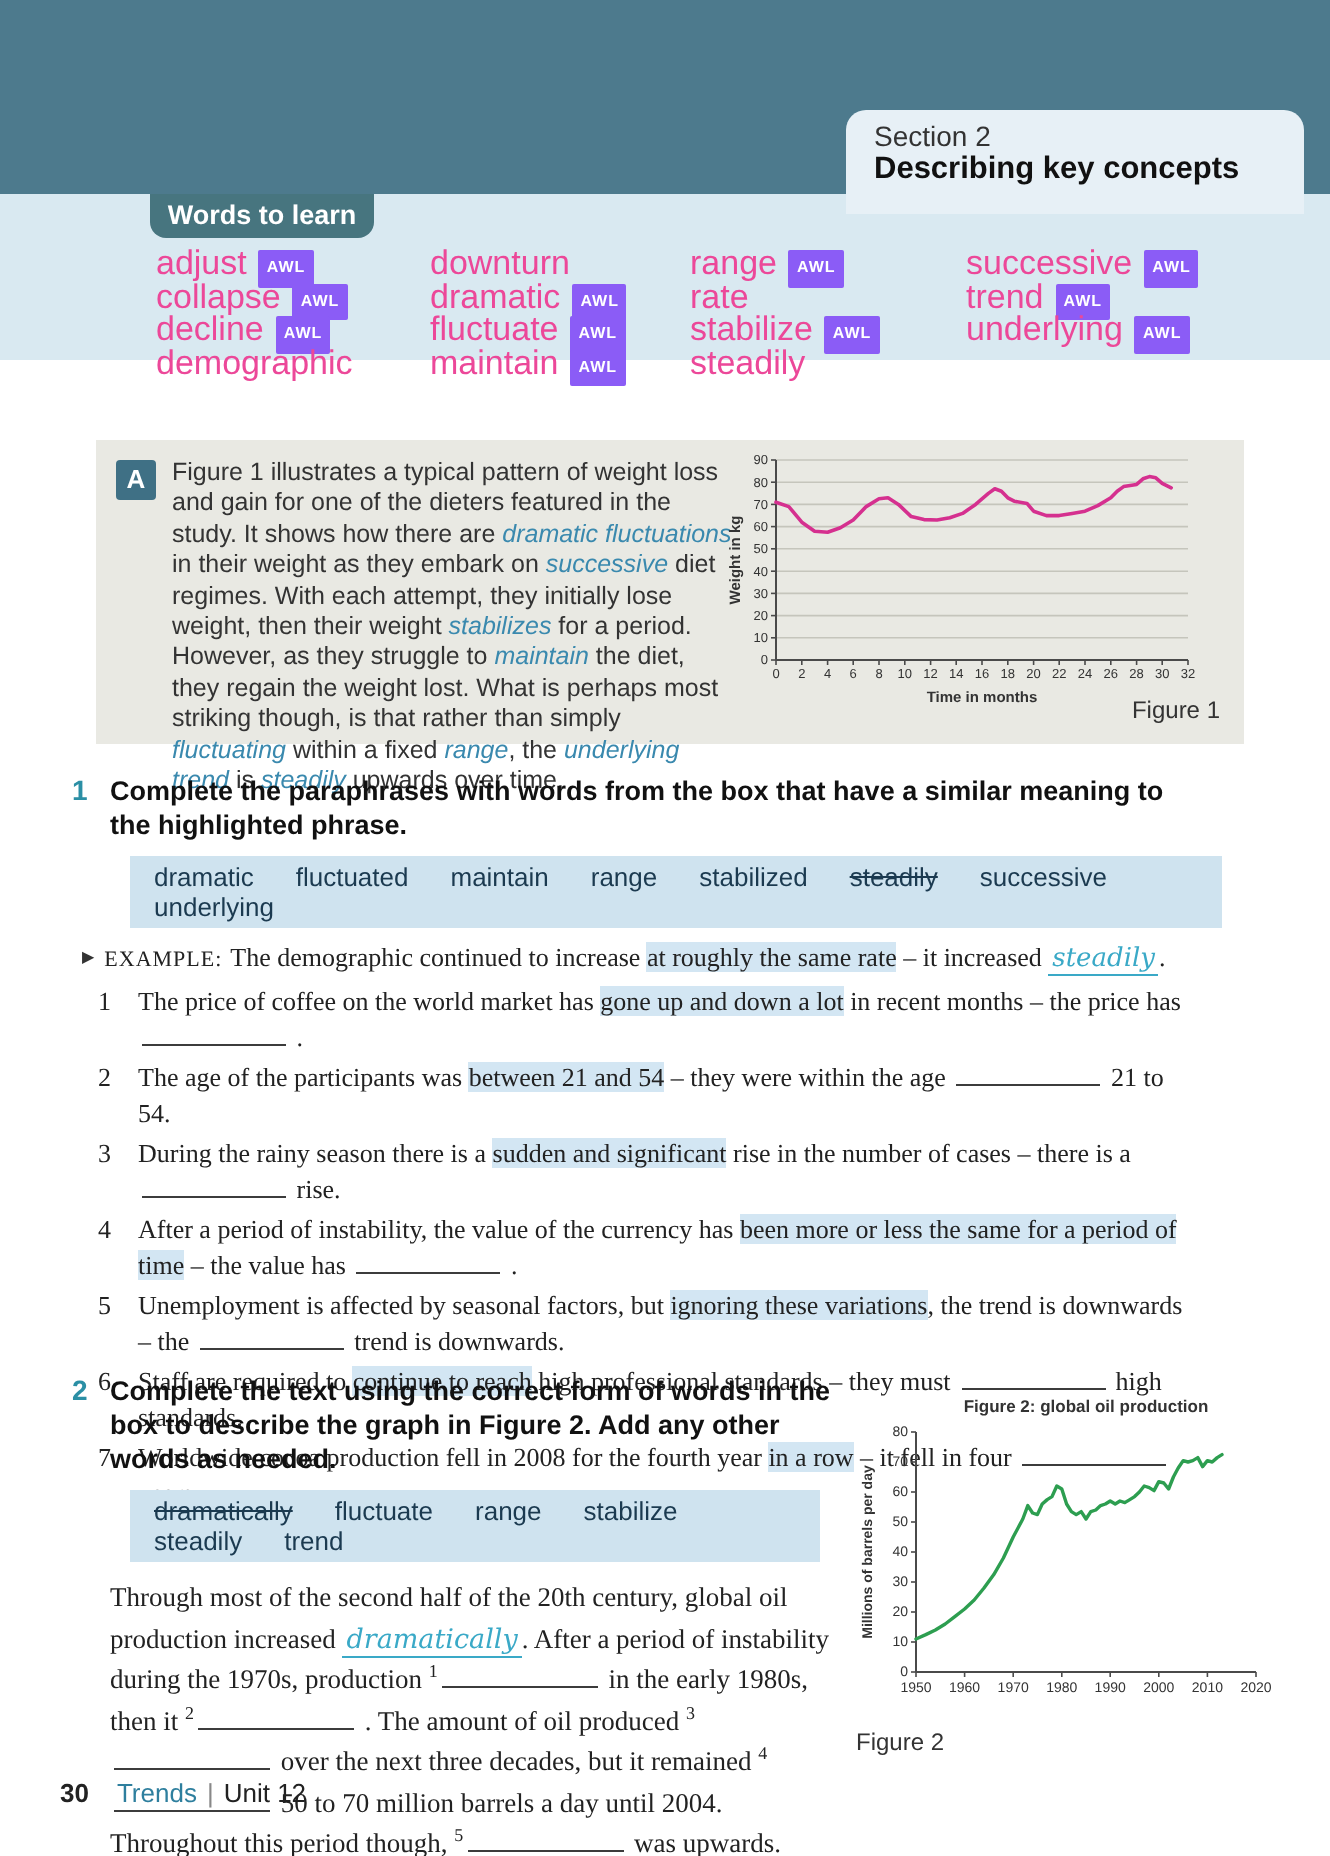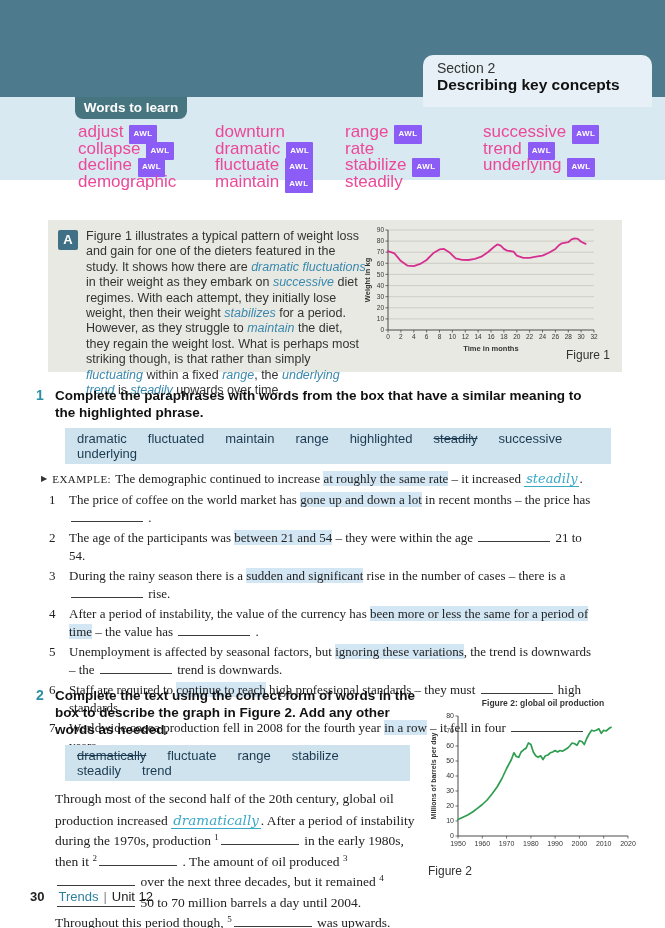--- a/index.html
+++ b/index.html
@@ -203,21 +203,21 @@
   <section class="exercise ex1">
     <div class="ex-head">
       <span class="ex-num">1</span>
       <div class="ex-instruction">Complete the paraphrases with words from the box that have a similar meaning to the highlighted phrase.</div>
     </div>
     <div class="word-box">
         <span class="wb-word">dramatic</span>
         <span class="wb-word">fluctuated</span>
         <span class="wb-word">maintain</span>
         <span class="wb-word">range</span>
-        <span class="wb-word">highlighted</span>
+        <span class="wb-word">stabilized</span>
         <span class="wb-word struck">steadily</span>
         <span class="wb-word">successive</span>
         <span class="wb-word">underlying</span>
       </div>
     <div class="ex-example">
       <span class="ex-example-marker">▶</span><span class="ex-example-label">EXAMPLE:</span><span><span class="seg-t">The demographic continued to increase </span><span class="seg-h">at roughly the same rate</span><span class="seg-t"> – it increased </span><span class="seg-w">steadily</span><span class="seg-t">.</span></span>
     </div>
     <div class="ex-items" id="ex1-items">
         <div class="ex-item">
           <span class="ex-item-num">1</span>

